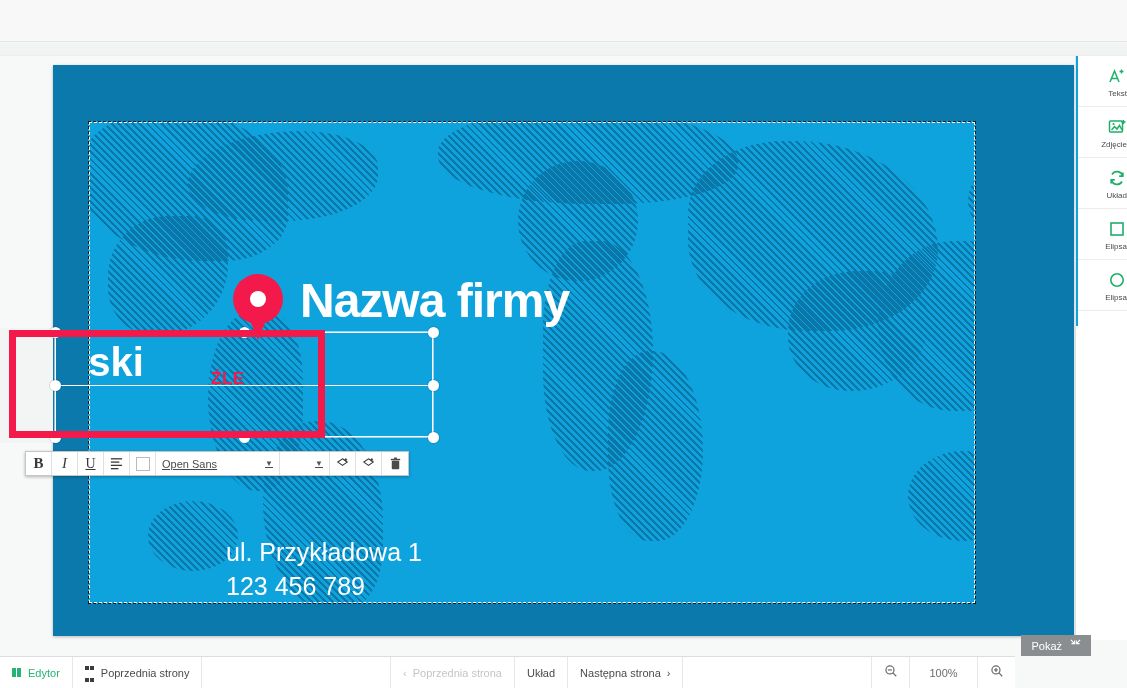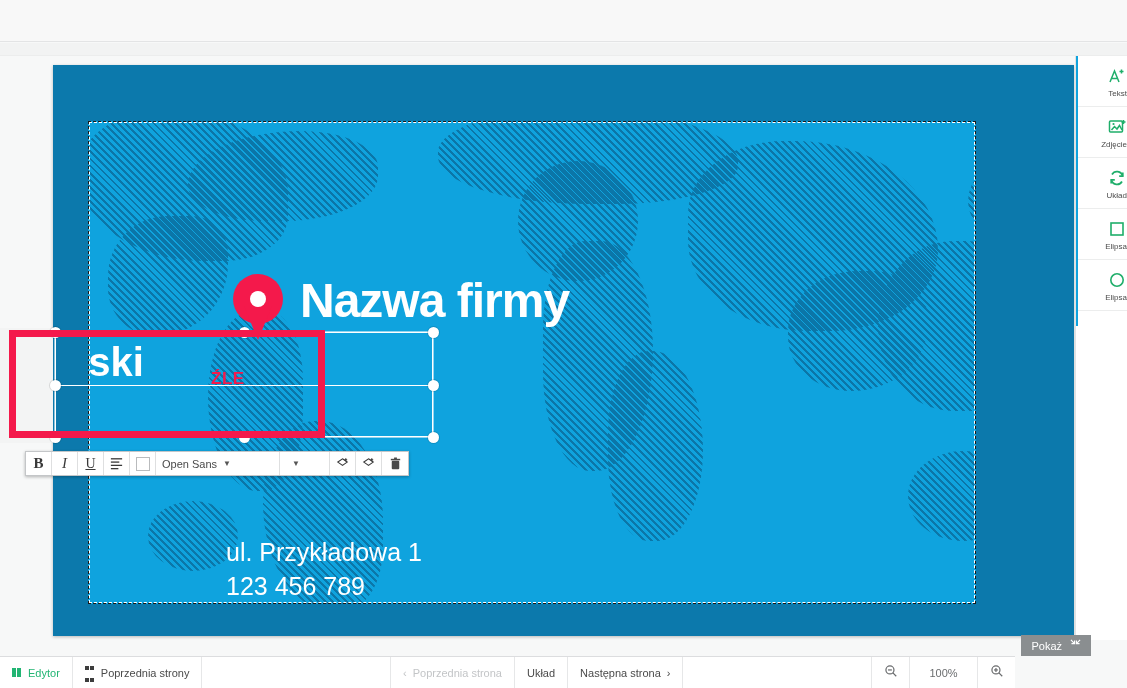--- a/index.html
+++ b/index.html
@@ -153,23 +153,23 @@
   .tt-u  { text-decoration: underline; font-family: "Liberation Serif", serif; font-size: 14px; }
   .tt-swatch {
     width: 26px; display: flex; align-items: center; justify-content: center;
     border-right: 1px solid #dedfe0;
   }
   .tt-swatch i {
     display: block; width: 14px; height: 14px;
     background: #ffffff; border: 1px solid #b9bbbd;
   }
   .tt-select {
-    display: flex; align-items: center; justify-content: flex-start;
+    display: flex; align-items: center; justify-content: space-between;
     border-right: 1px solid #dedfe0; padding: 0 6px;
-    font-size: 11px; color: #4a4a4a; cursor: pointer;
+    font-size: 11px; color: #4a4a4a; cursor: pointer; text-decoration: underline;
   }
   .tt-font { width: 124px; }
   .tt-size { width: 50px; }
   .tt-select .cv { font-size: 8px; color: #555; margin-left: 6px; }
   .tt-icon svg { width: 15px; height: 15px; }
 
   
   .rail {
     position: absolute; right: 0; top: 56px; width: 52px; height: 584px;
     background: #ffffff; border-left: 1px solid #e1e2e3;

